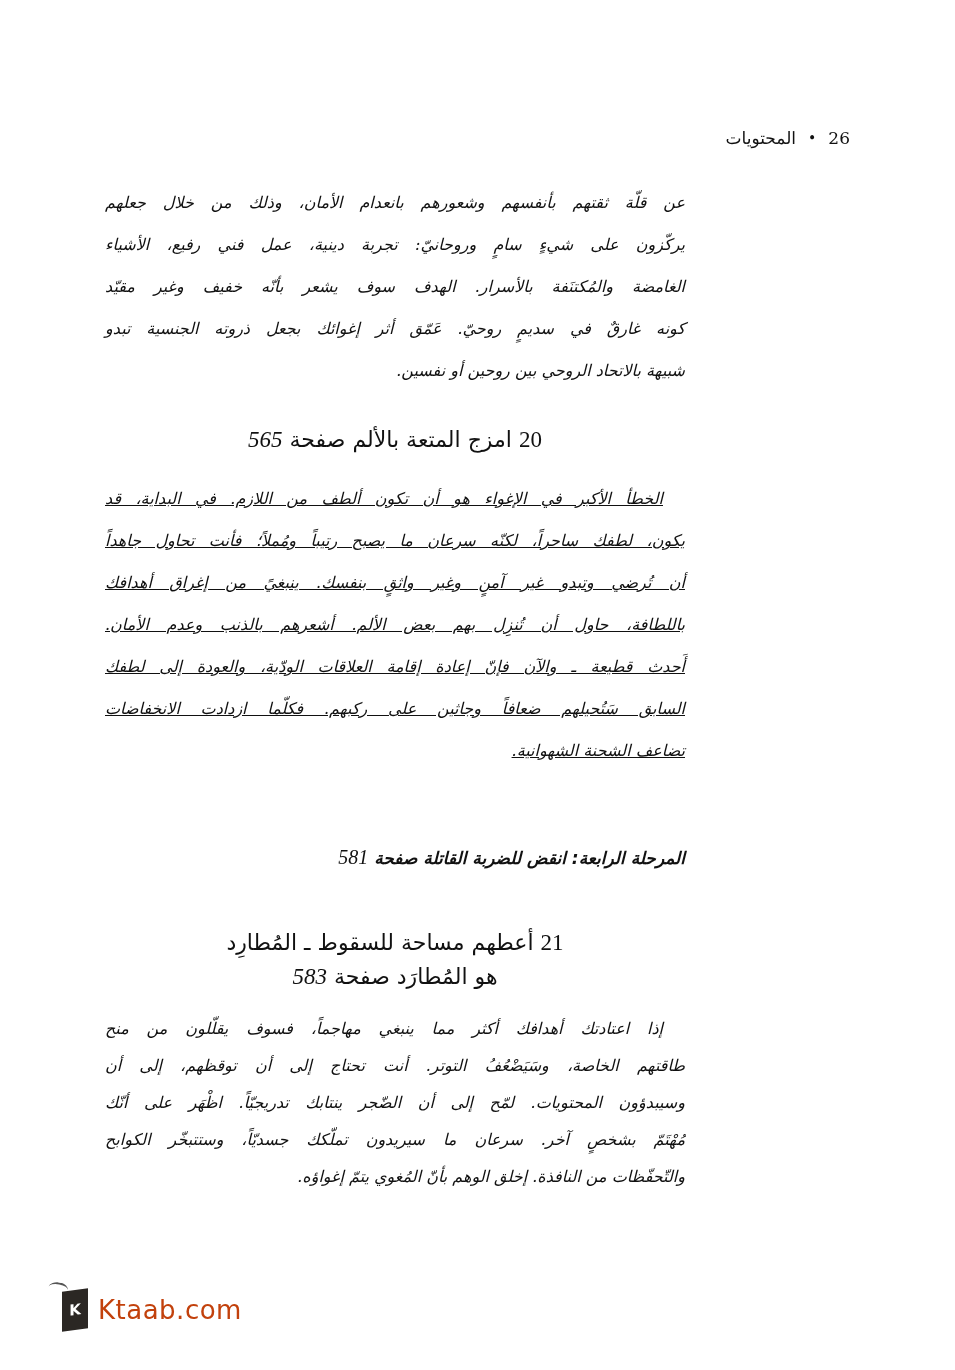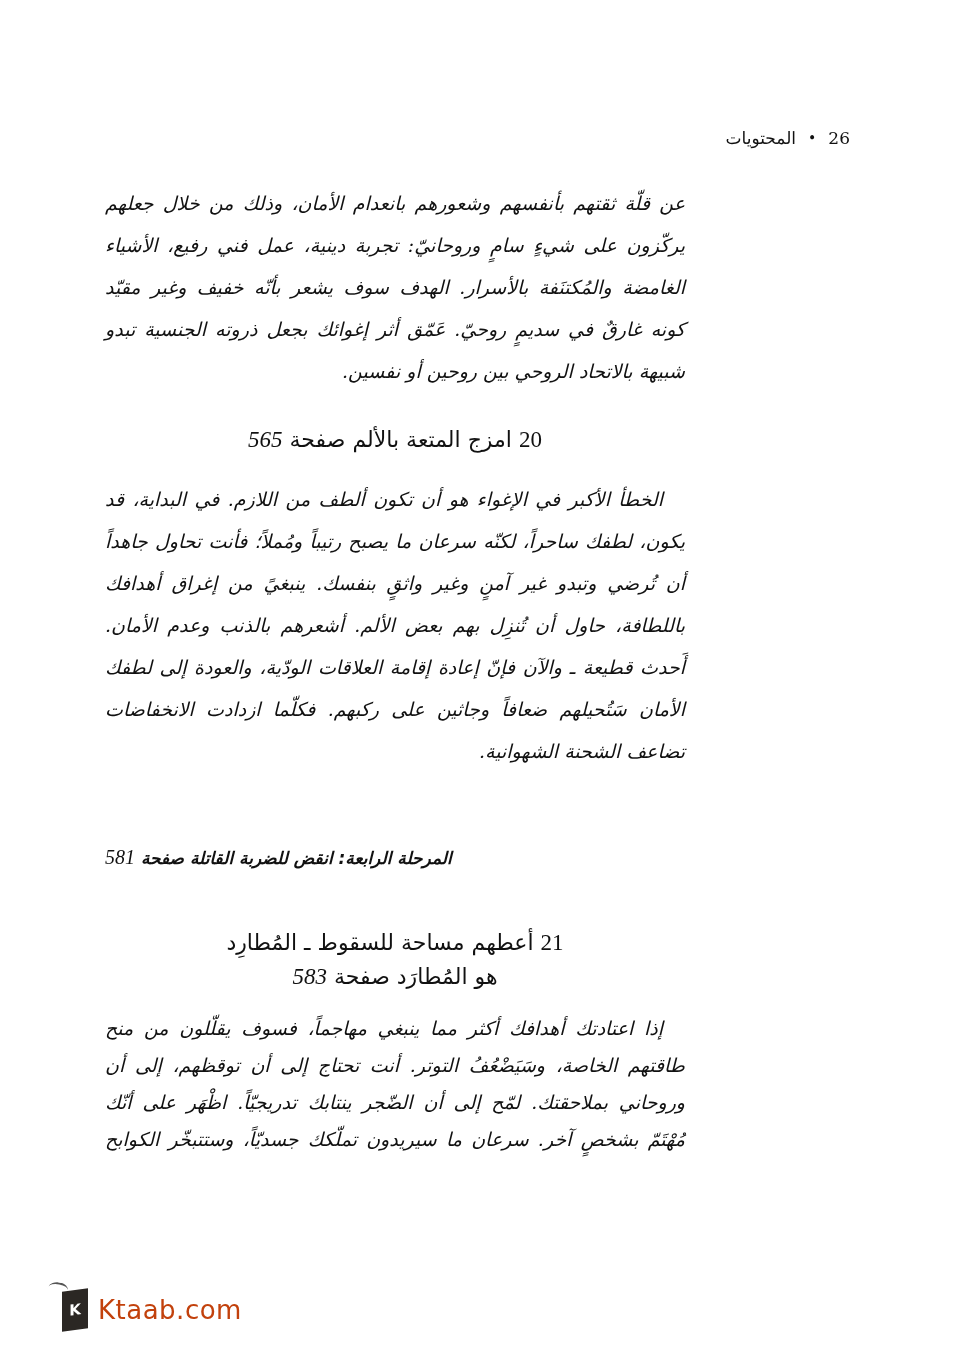--- a/index.html
+++ b/index.html
@@ -1,26 +1,26 @@
 <!DOCTYPE html>
 <html><head>
 <meta charset="utf-8">
 <style>
   html, body { margin: 0; padding: 0; background: #ffffff; }
   body { width: 955px; height: 1370px; position: relative; overflow: hidden; color: #111; font-family: "DejaVu Serif", serif; }
   .header { position: absolute; top: 128px; right: 105px; direction: rtl; font-size: 17px; display: flex; align-items: center; gap: 12px; }
   .header .bullet { font-size: 14px; }
-  .para { position: absolute; left: 105px; width: 580px; direction: rtl; text-align: justify; text-align-last: right; font-family: "DejaVu Serif", serif; font-style: italic; font-size: 19px; line-height: 42px; }
+  .para { position: absolute; left: 105px; width: 580px; direction: rtl; text-align: justify; text-align-last: right; font-family: "DejaVu Serif", serif; font-style: italic; font-size: 16px; line-height: 42px; }
   .para .line { display: block; white-space: nowrap; text-align: justify; text-align-last: justify; }
   .para .line.last { text-align-last: right; }
   .para .line.indent { padding-right: 22px; }
   .heading { position: absolute; left: 105px; width: 580px; direction: rtl; text-align: center; font-family: "DejaVu Sans", sans-serif; font-size: 22px; line-height: 34px; }
   .heading .num { font-family: "Liberation Serif", serif; font-size: 23px; }
   .heading .pg { font-family: "Liberation Serif", serif; font-style: italic; font-size: 23px; text-align: center; }
-  .subheading { position: absolute; left: 105px; width: 580px; direction: rtl; text-align: left; font-family: "DejaVu Sans", sans-serif; font-weight: bold; font-style: italic; font-size: 17px; line-height: 30px; }
+  .subheading { position: absolute; left: 105px; width: 580px; direction: rtl; text-align: right; font-family: "DejaVu Sans", sans-serif; font-weight: bold; font-style: italic; font-size: 17px; line-height: 30px; }
   .subheading .pg { font-family: "Liberation Serif", serif; font-style: italic; font-weight: normal; font-size: 20px; }
   .logo { position: absolute; left: 62px; top: 1290px; display: flex; align-items: center; gap: 10px; }
   .logo .book { width: 26px; height: 40px; background: #2b2724; color: #fff; font-family: "DejaVu Sans", sans-serif; font-weight: bold; font-size: 15px; display: flex; align-items: center; justify-content: center; transform: skewY(-8deg); position: relative; }
   .logo .pages { position: absolute; left: -14px; top: -10px; width: 20px; height: 10px; border-top: 2px solid #555; border-radius: 50% 50% 0 0; transform: rotate(18deg); }
   .logo .text { font-family: "DejaVu Sans", sans-serif; font-size: 26px; color: #c2410c; letter-spacing: 0.5px; }
 </style>
 </head>
 <body>
 
 <div class="header">
@@ -36,27 +36,27 @@
   <span class="line">كونه غارقٌ في سديمٍ روحيّ. عَمّق أثر إغوائك بجعل ذروته الجنسية تبدو</span>
   <span class="line last">شبيهة بالاتحاد الروحي بين روحين أو نفسين.</span>
 </div>
 
 <div class="heading" style="top:423px;">
   <span class="num">20</span>
   <span>امزج المتعة بالألم صفحة</span>
   <span class="pg">565</span>
 </div>
 
-<div class="para" style="top:478px;">
+<div class="para" style="top:478px;text-decoration:underline;">
   <span class="line indent">الخطأ الأكبر في الإغواء هو أن تكون ألطف من اللازم. في البداية، قد</span>
   <span class="line">يكون، لطفك ساحراً، لكنّه سرعان ما يصبح رتيباً ومُملاً؛ فأنت تحاول جاهداً</span>
   <span class="line">أن تُرضي وتبدو غير آمنٍ وغير واثقٍ بنفسك. ينبغيً من إغراق أهدافك</span>
   <span class="line">باللطافة، حاول أن تُنزِل بهم بعض الألم. أشعرهم بالذنب وعدم الأمان.</span>
   <span class="line">أَحدث قطيعة ـ والآن فإنّ إعادة إقامة العلاقات الودّية، والعودة إلى لطفك</span>
-  <span class="line">الأمان سَتُحيلهم ضعافاً وجاثين على ركبهم. فكلّما ازدادت الانخفاضات</span>
+  <span class="line">السابق سَتُحيلهم ضعافاً وجاثين على ركبهم. فكلّما ازدادت الانخفاضات</span>
   <span class="line last">تضاعف الشحنة الشهوانية.</span>
 </div>
 
 <div class="subheading" style="top:842px;">
   <span>المرحلة الرابعة: انقض للضربة القاتلة صفحة</span>
   <span class="pg">581</span>
 </div>
 
 <div class="heading" style="top:926px;">
   <div>
@@ -65,22 +65,23 @@
   </div>
   <div>
     <span>هو المُطارَد صفحة</span>
     <span class="pg">583</span>
   </div>
 </div>
 
 <div class="para" style="top:1010px; line-height:37px;">
   <span class="line indent">إذا اعتادتك أهدافك أكثر مما ينبغي مهاجماً، فسوف يقلّلون من منح</span>
   <span class="line">طاقتهم الخاصة، وسَيَضْعُفُ التوتر. أنت تحتاج إلى أن توقظهم، إلى أن</span>
-  <span class="line">وروحاني بملاحقتك. لمّح إلى أن الضّجر ينتابك تدريجيّاً. اظْهَر على أنّك</span>
+  <span class="line">وسيبدؤون المحتويات. لمّح إلى أن الضّجر ينتابك تدريجيّاً. اظْهَر على أنّك</span>
   <span class="line">مُهْتَمّ بشخصٍ آخر. سرعان ما سيريدون تملّكك جسديّاً، وستتبخّر الكوابح</span>
+  <span class="line last">والتّحفّظات من النافذة. إخلق الوهم بأنّ المُغوي يتمّ إغواؤه.</span>
 </div>
 
 <div class="logo">
   <div class="book">
     <span class="pages"></span>
     <span>K</span>
   </div>
   <span class="text">Ktaab.com</span>
 </div>
 

